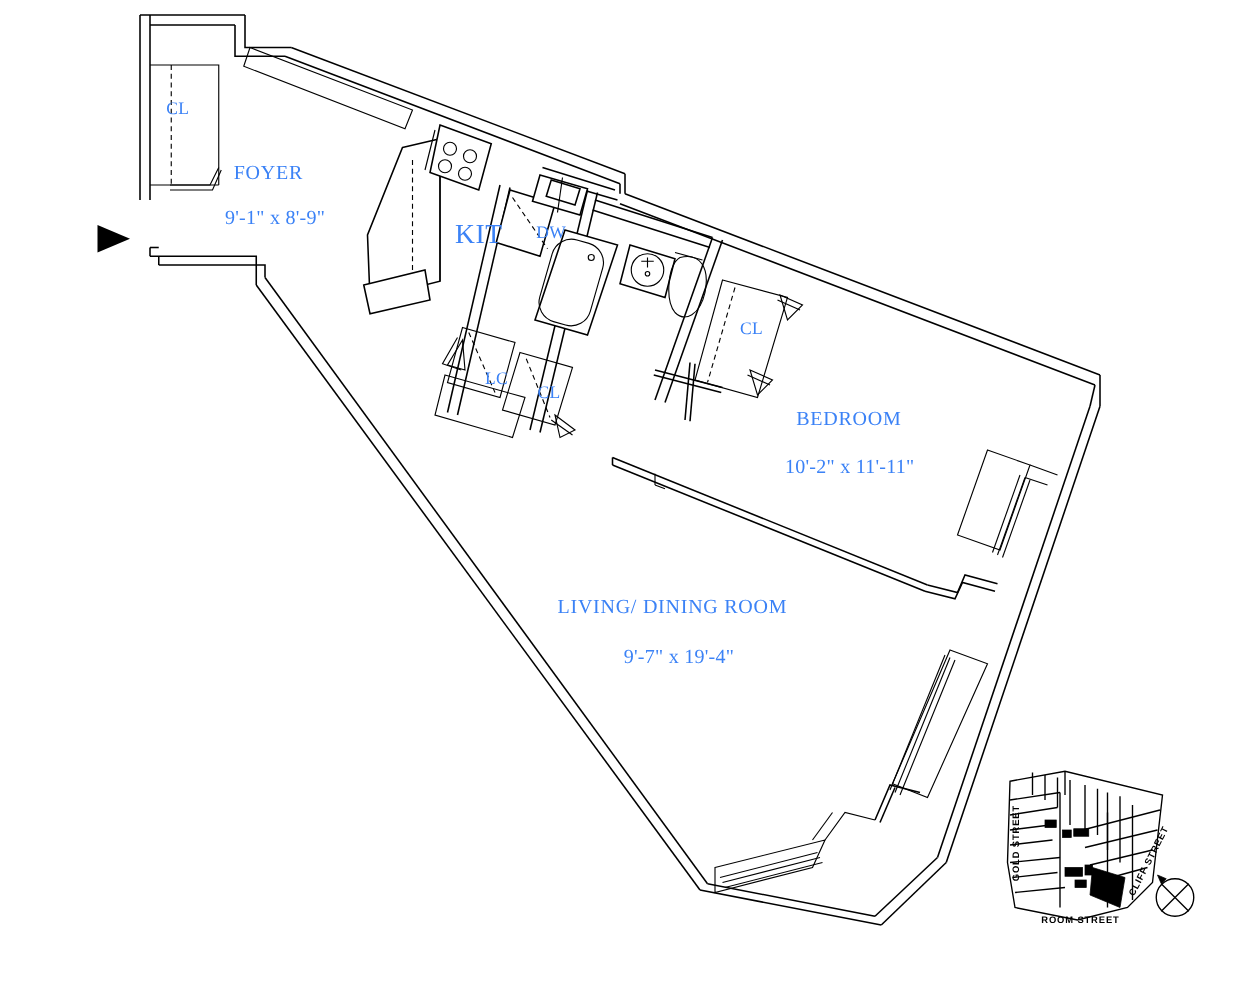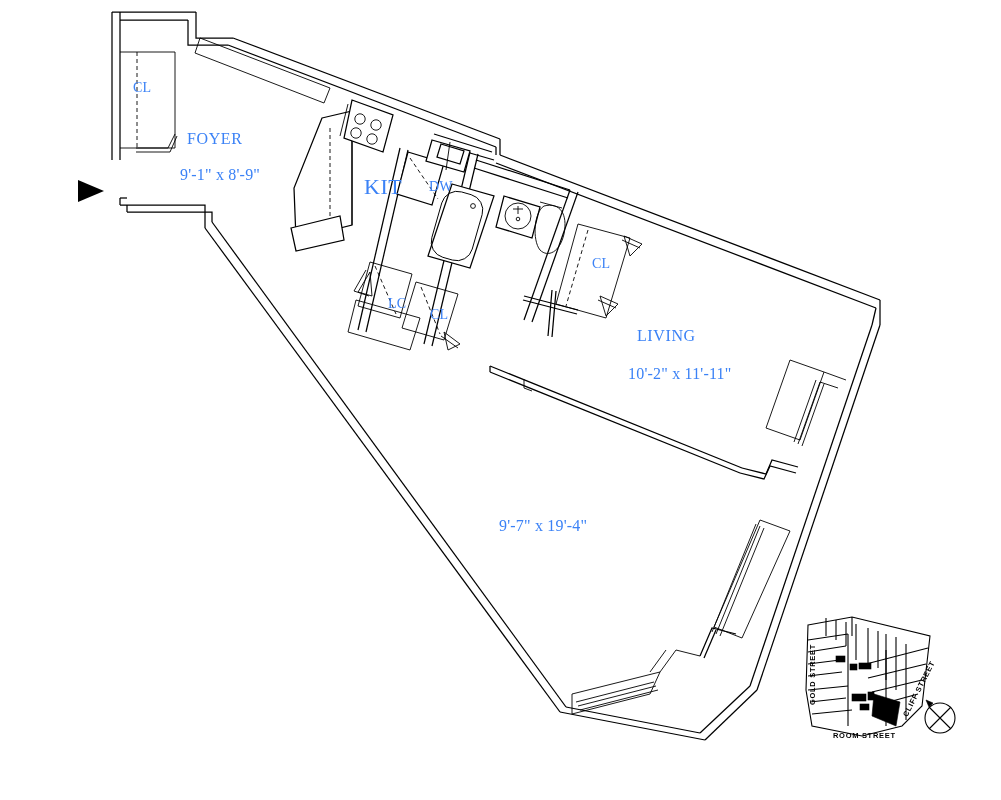--- a/index.html
+++ b/index.html
@@ -374,23 +374,24 @@
       </g>
     </g>
 
   </svg>
 
   <div class="lbl lbl-room" style="left:187px; top:131px;">FOYER</div>
   <div class="lbl lbl-dim" style="left:180px; top:167px;">9'-1" x 8'-9"</div>
 
   <div class="lbl lbl-kit" style="left:364px; top:176px;">KIT</div>
 
-  <div class="lbl lbl-room" style="left:637px; top:328px;">LIVING</div>
+  <div class="lbl lbl-room" style="left:637px; top:328px;">BEDROOM</div>
   <div class="lbl lbl-dim" style="left:628px; top:366px;">10'-2" x 11'-11"</div>
 
+  <div class="lbl lbl-room" style="left:446px; top:478px;">LIVING/ DINING ROOM</div>
   <div class="lbl lbl-dim" style="left:499px; top:518px;">9'-7" x 19'-4"</div>
 
   <div class="lbl lbl-small" style="left:133px; top:81px;">CL</div>
   <div class="lbl lbl-small" style="left:430px; top:308px;">CL</div>
   <div class="lbl lbl-small" style="left:592px; top:257px;">CL</div>
   <div class="lbl lbl-small" style="left:388px; top:281px;margin-top:16px;">LC</div>
 
   <div class="lbl lbl-small" style="left:429px; top:180px;text-align:right;">DW</div>
 
   <div class="km-street km-gold" style="left:808px; top:705px;">GOLD STREET</div>

